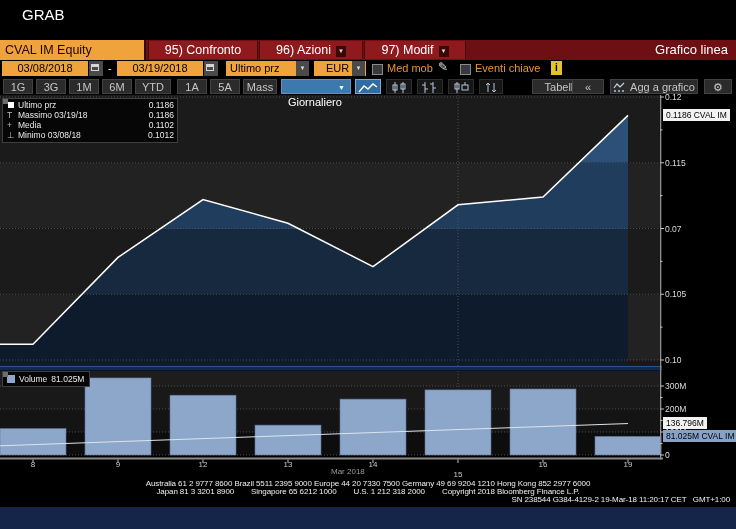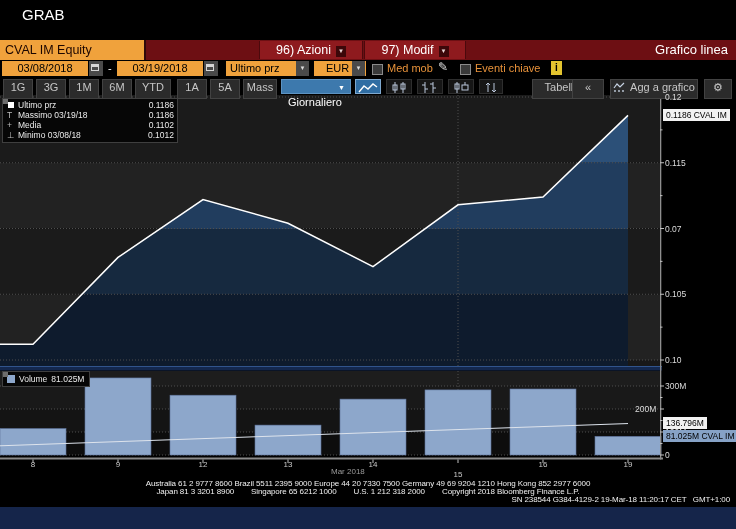--- a/index.html
+++ b/index.html
@@ -26,21 +26,21 @@
   .calbtn{top:61px;width:14px;height:15px;background:#4a4a4a;}
   .calglyph{position:absolute;left:2px;top:3px;width:8px;height:7px;border:1px solid #d6d6d6;border-top:3px solid #d6d6d6;box-sizing:border-box;}
   .dash{top:61px;color:#fff;font-size:11px;line-height:15px;}
   .selarrow{top:61px;width:13px;height:15px;background:#4a4a4a;color:#ddd;font-size:6px;text-align:center;line-height:15px;}
   .chk{top:64px;width:9px;height:9px;background:#3a3a3a;border:1px solid #8a8a8a;}
   .olabel{top:62px;color:#e8923a;font-size:11px;}
   .pencil{top:60px;color:#e0e0e0;font-size:12px;}
   .ibadge{top:61px;width:11px;height:14px;background:#e3c42f;color:#000;font-size:10px;font-weight:bold;text-align:center;line-height:14px;}
 
   
-  .tbtn{top:79px;height:20px;line-height:15px;background:#2b2b2b;color:#c6c6c6;font-size:11px;
+  .tbtn{top:79px;height:15px;line-height:15px;background:#2b2b2b;color:#c6c6c6;font-size:11px;
         text-align:center;border:1px solid #424242;box-sizing:border-box;}
   .bluebtn{top:79px;height:15px;line-height:15px;background:#3d79ad;color:#fff;font-size:11px;
            padding-left:6px;box-sizing:border-box;border:1px solid #5d93c2;}
   .bluebtn .dd{float:right;margin-right:5px;font-size:7px;line-height:15px;}
   .icobtn{top:79px;height:15px;background:#161616;border:1px solid #2e2e2e;box-sizing:border-box;text-align:center;}
   .icobtn.sel{background:#2f6da3;border:1px solid #7fa9cf;}
   .icobtn svg{margin-top:1px;}
   .gear{color:#c8c8c8;font-size:11px;line-height:14px;}
 
   
@@ -145,20 +145,23 @@
       <line x1="373" y1="459.5" x2="373" y2="463" stroke="#c0c0c0" stroke-width="1"></line>
       <line x1="458" y1="459.5" x2="458" y2="463" stroke="#c0c0c0" stroke-width="1"></line>
       <line x1="543" y1="459.5" x2="543" y2="463" stroke="#c0c0c0" stroke-width="1"></line>
       <line x1="628" y1="459.5" x2="628" y2="463" stroke="#c0c0c0" stroke-width="1"></line>
     </svg>
 
   <div class="abs grab">GRAB</div>
 
   <div class="abs menubar"></div>
   <div class="abs ticker">CVAL IM Equity</div>
+  <div class="abs menu-btn" style="left:148px;width:110px;">
+    <span>95) Confronto</span>
+  </div>
   <div class="abs menu-btn" style="left:259px;width:104px;">
     <span>96) Azioni</span><span class="menu-caret">▼</span>
   </div>
   <div class="abs menu-btn" style="left:364px;width:102px;">
     <span>97) Modif</span><span class="menu-caret">▼</span>
   </div>
   <div class="abs screen-title">Grafico linea</div>
 
   <div class="abs ofield datefield" style="left:2px;">03/08/2018</div>
   <div class="abs calbtn" style="left:89px;">
@@ -285,21 +288,21 @@
     <span>81.025M</span>
   </div>
 
   <div id="tick-labels">
       <div class="abs ytick" style="left: 665px; top: 92px;">0.12</div>
       <div class="abs ytick" style="left: 665px; top: 157.75px;">0.115</div>
       <div class="abs ytick" style="left: 665px; top: 223.5px;">0.07</div>
       <div class="abs ytick" style="left: 665px; top: 289.25px;">0.105</div>
       <div class="abs ytick" style="left: 665px; top: 355px;">0.10</div>
       <div class="abs ytick" style="left: 665px; top: 381px;">300M</div>
-      <div class="abs ytick" style="left: 635px; top: 404px;">200M</div>
+      <div class="abs ytick" style="left: 665px; top: 404px;">200M</div>
       <div class="abs ytick" style="left: 665px; top: 427px;">100M</div>
       <div class="abs ytick" style="left: 665px; top: 450px;">0</div>
       <div class="abs xtick" style="left: 33px; top: 460px;">8</div>
       <div class="abs xtick" style="left: 118px; top: 460px;">9</div>
       <div class="abs xtick" style="left: 203px; top: 460px;">12</div>
       <div class="abs xtick" style="left: 288px; top: 460px;">13</div>
       <div class="abs xtick" style="left: 373px; top: 460px;">14</div>
       <div class="abs xtick" style="left: 458px; top: 460px; margin-top: 10px;">15</div>
       <div class="abs xtick" style="left: 543px; top: 460px;">16</div>
       <div class="abs xtick" style="left: 628px; top: 460px;">19</div>

